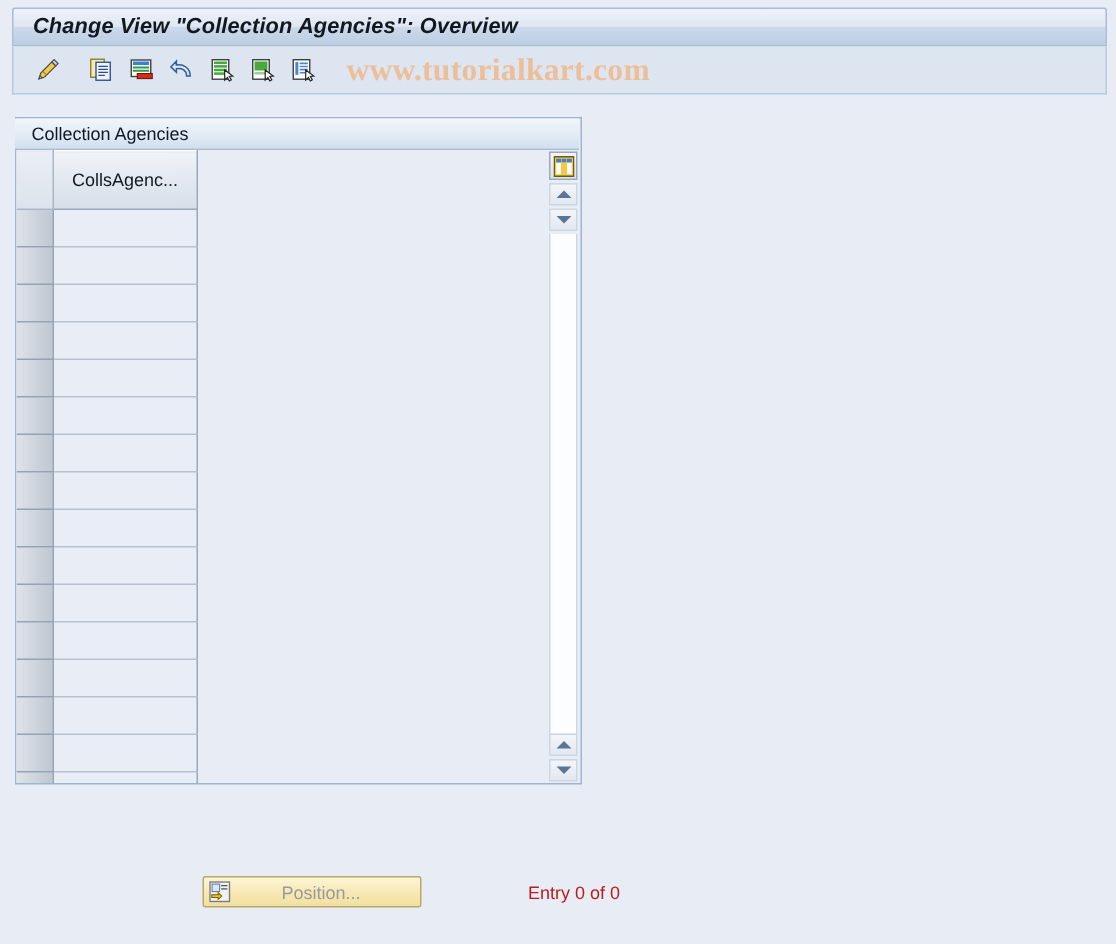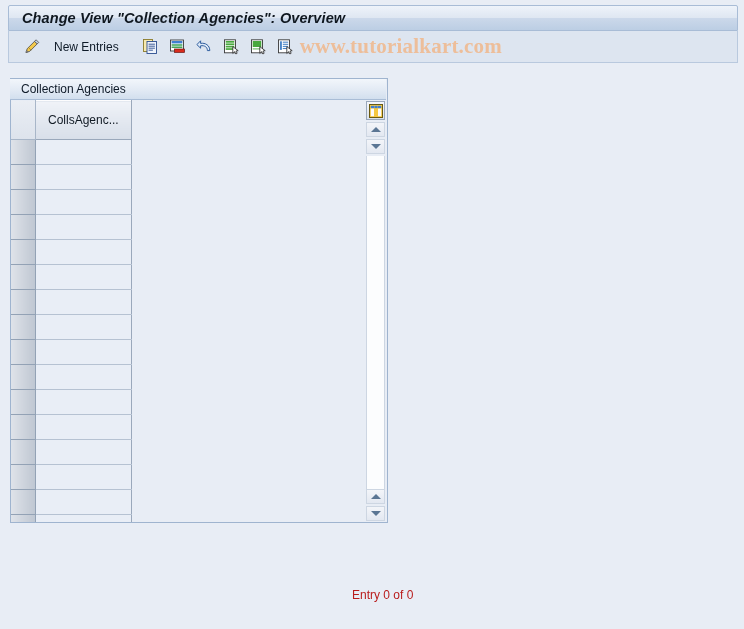--- a/index.html
+++ b/index.html
@@ -86,20 +86,21 @@
     padding: 0 4px;
   }
   .tb-gap { width: 9px; }
   .tb-icon { width: 17px; height: 17px; display: block; }
 
   #watermark {
     font-family: "Liberation Serif", serif;
     font-weight: bold;
     font-size: 21px;
     color: #edbe9a;
+    margin-left: 14px;
     white-space: nowrap;
     letter-spacing: 0.2px;
     user-select: none;
   }
 
   
   #group-box {
     position: absolute;
     left: 10px;
     top: 78px;
@@ -320,23 +321,20 @@
       <span>
         <svg class="tb-icon" viewBox="0 0 17 17" xmlns="http://www.w3.org/2000/svg">
           <path d="M3 14.5 L4.2 10.7 L11.6 3.3 L14.2 5.9 L6.8 13.3 Z" fill="#f2c84b" stroke="#4a4a4a" stroke-width="0.8"></path>
           <path d="M11.6 3.3 L13.1 1.8 L15.7 4.4 L14.2 5.9 Z" fill="#c9d6e8" stroke="#4a4a4a" stroke-width="0.8"></path>
           <path d="M3 14.5 L5.1 13.9 L3.7 12.5 Z" fill="#ffffff" stroke="#4a4a4a" stroke-width="0.7"></path>
           <line x1="5.6" y1="9.6" x2="8.2" y2="12.2" stroke="#9a7b1e" stroke-width="0.7"></line>
         </svg>
       </span>
     </div>
 
-    <div class="tb-btn">
-      <span class="tb-label">New Entries</span>
-    </div>
 
     <div class="tb-gap"></div>
 
     <div class="tb-btn">
       <span>
         <svg class="tb-icon" viewBox="0 0 17 17" xmlns="http://www.w3.org/2000/svg">
           <rect x="1.5" y="1.5" width="9" height="12" fill="#f7eab0" stroke="#8a7a2a" stroke-width="0.9"></rect>
           <rect x="5" y="3.5" width="9.5" height="12" fill="#eef3fb" stroke="#2b4d8e" stroke-width="0.9"></rect>
           <line x1="6.6" y1="6.2" x2="12.9" y2="6.2" stroke="#2b4d8e" stroke-width="0.9"></line>
           <line x1="6.6" y1="8.2" x2="12.9" y2="8.2" stroke="#2b4d8e" stroke-width="0.9"></line>
@@ -539,16 +537,28 @@
     <div id="sb-track"></div>
 
     <div class="sb-arrow" id="sb-up-bot">
       <span class="tri tri-up"></span>
     </div>
     <div class="sb-arrow" id="sb-down-bot">
       <span class="tri tri-down"></span>
     </div>
   </div>
 
+  <div id="position-button">
+    <span id="position-icon-wrap">
+      <svg id="position-icon" viewBox="0 0 15 15" xmlns="http://www.w3.org/2000/svg">
+        <rect x="1" y="1" width="13" height="13" fill="#f0f1f3" stroke="#7a7a7a" stroke-width="0.9"></rect>
+        <rect x="2.4" y="2.4" width="5" height="5" fill="#dfe6f0" stroke="#5f7fa8" stroke-width="0.7"></rect>
+        <line x1="8.4" y1="3.4" x2="12.6" y2="3.4" stroke="#555" stroke-width="0.9"></line>
+        <line x1="8.4" y1="5.6" x2="12.6" y2="5.6" stroke="#555" stroke-width="0.9"></line>
+        <path d="M2.2 9.5 L6.4 9.5 L6.4 8.2 L8.8 10.4 L6.4 12.6 L6.4 11.3 L2.2 11.3 Z" fill="#f0c419" stroke="#7a5f06" stroke-width="0.7"></path>
+      </svg>
+    </span>
+    <span id="position-label">Position...</span>
+  </div>
 
   <div id="entry-count">Entry 0 of 0</div>
 
 </div>
 
 </body></html>

